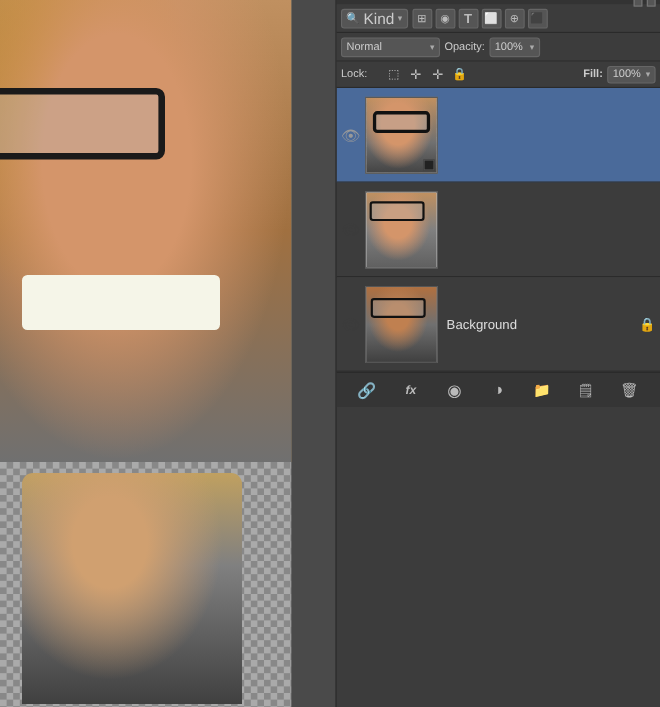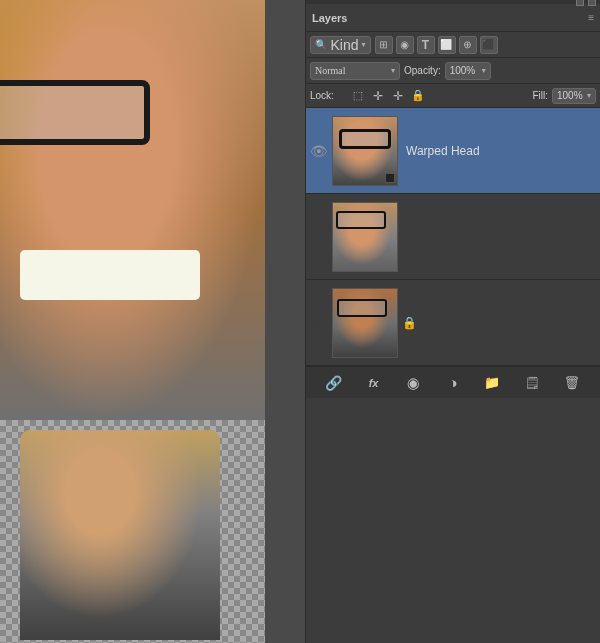--- a/index.html
+++ b/index.html
@@ -201,21 +201,21 @@
       background: #555;
       border: 1px solid #666;
       border-radius: 3px;
       height: 18px;
       padding: 0 4px;
       gap: 3px;
       cursor: pointer;
       min-width: 90px;
     }
 
-    .blend-text { font-size: 10px; color: #ccc; flex: 1; font-family: Liberation Serif, serif; }
+    .blend-text { font-size: 10px; color: #ccc; flex: 1; }
 
     .opacity-label { font-size: 10px; color: #ccc; }
 
     .opacity-field {
       display: flex;
       align-items: center;
       background: #555;
       border: 1px solid #666;
       border-radius: 3px;
       height: 18px;
@@ -241,21 +241,21 @@
     .lock-label { font-size: 10px; color: #ccc; margin-right: 12px; }
 
     .lock-icon-btn {
       width: 16px; height: 16px;
       display: flex; align-items: center; justify-content: center;
       cursor: pointer;
       color: #bbb;
       font-size: 11px;
     }
 
-    .fill-label { font-size: 10px; color: #ccc; margin-left: auto; }
+    .fill-label { font-size: 10px; color: #ccc; margin-left: auto; font-weight: bold; }
 
     .fill-field {
       display: flex;
       align-items: center;
       background: #555;
       border: 1px solid #666;
       border-radius: 3px;
       height: 16px;
       padding: 0 4px;
       gap: 2px;
@@ -429,26 +429,20 @@
   </div>
 </div>
 
 <div class="layers-panel">
 
   <div class="panel-resize-top">
     <span class="resize-handle"></span>
     <span class="resize-handle"></span>
   </div>
 
-  <div class="panel-header">
-    <span class="panel-title">Layers</span>
-    <div class="panel-header-icons">
-      <span class="header-icon">≡</span>
-    </div>
-  </div>
 
   <div class="filter-row">
     <div class="kind-dropdown">
       <span class="search-icon">🔍</span>
       <span class="kind-text">Kind</span>
       <span class="dropdown-arrow">▾</span>
     </div>
     <div class="filter-icons">
       <div class="filter-icon-btn">⊞</div>
       <div class="filter-icon-btn">◉</div>
@@ -487,38 +481,38 @@
   <div class="layers-list">
 
     <div class="layer-item selected">
       <div class="layer-visibility">👁</div>
       <div class="layer-thumb">
         <div class="thumbnail-warp"></div>
         <div class="thumbnail-warp-face"></div>
         <div class="thumbnail-warp-glasses"></div>
         <div class="thumb-mask-indicator"></div>
       </div>
-      <span class="layer-name">Warped Head</span>
     </div>
 
     <div class="layer-item">
       <div class="layer-visibility" style="color:#3c3c3c;">👁</div>
       <div class="layer-thumb">
         <div class="thumb2-bg"></div>
         <div class="thumb2-face"></div>
         <div style="position:absolute;top:8px;left:3px;width:50px;height:18px;border:2.5px solid #111;border-radius:3px;background:rgba(160,200,230,0.2);"></div>
       </div>
     </div>
 
     <div class="layer-item">
       <div class="layer-visibility" style="color:#3c3c3c;">👁</div>
       <div class="layer-thumb">
         <div class="thumb3-face"></div>
         <div style="position:absolute;top:10px;left:4px;width:50px;height:18px;border:2.5px solid #111;border-radius:3px;background:rgba(160,200,230,0.2);"></div>
       </div>
+      <span class="layer-name">Background</span>
       <span class="layer-lock-icon">🔒</span>
     </div>
 
   </div>
 
   <div class="actions-bar">
     <div class="action-btn" title="Link layers">🔗</div>
     <div class="action-btn" title="Add layer style" style="font-style:italic;font-weight:bold;font-size:11px;">fx</div>
     <div class="action-btn" title="Add layer mask" style="font-size:15px;">◉</div>
     <div class="action-btn" title="New fill or adjustment layer" style="font-size:15px;">◑</div>

